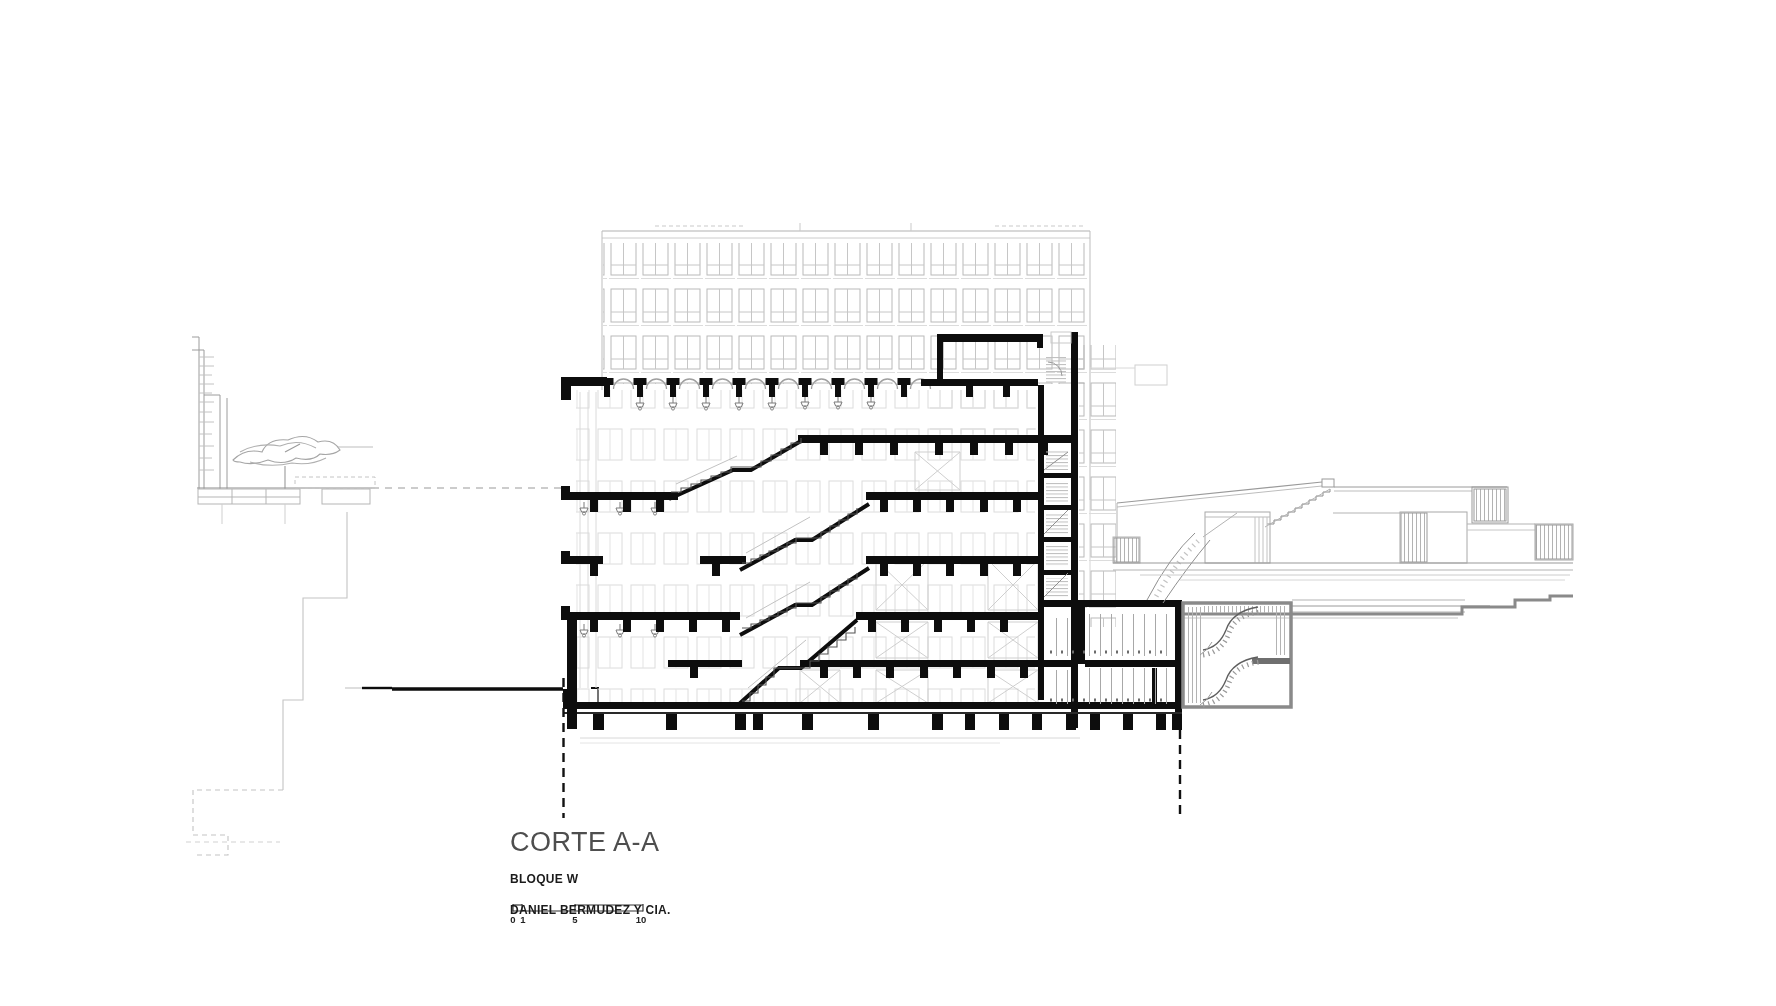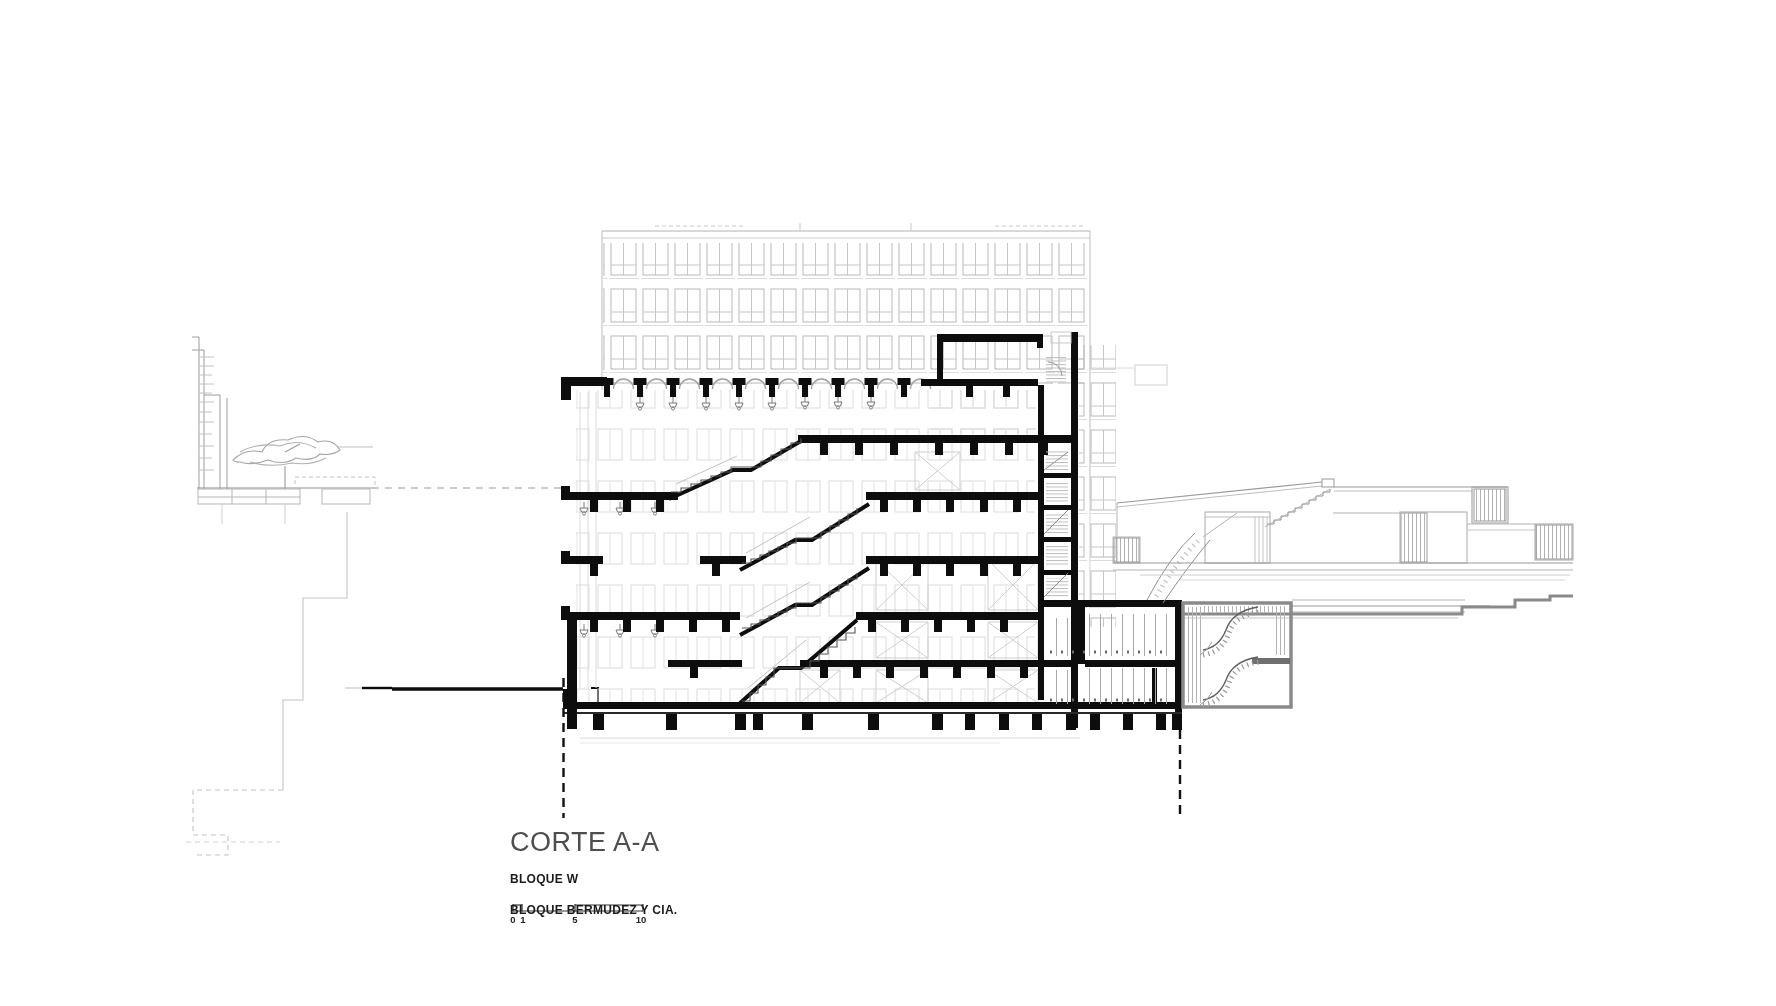--- a/index.html
+++ b/index.html
@@ -345,15 +345,15 @@
       <text x="523" y="923">1</text>
       <text x="575" y="923">5</text>
       <text x="641" y="923">10</text>
     </g>
   </g>
 </svg>
 
 <div class="titleblock">
   <div class="t-main">CORTE A-A</div>
   <div class="t-sub">BLOQUE W</div>
-  <div class="t-sub">BLOQUE BERMUDEZ Y CIA.</div>
+  <div class="t-sub">DANIEL BERMUDEZ Y CIA.</div>
 </div>
 </div>
 
 </body></html>

